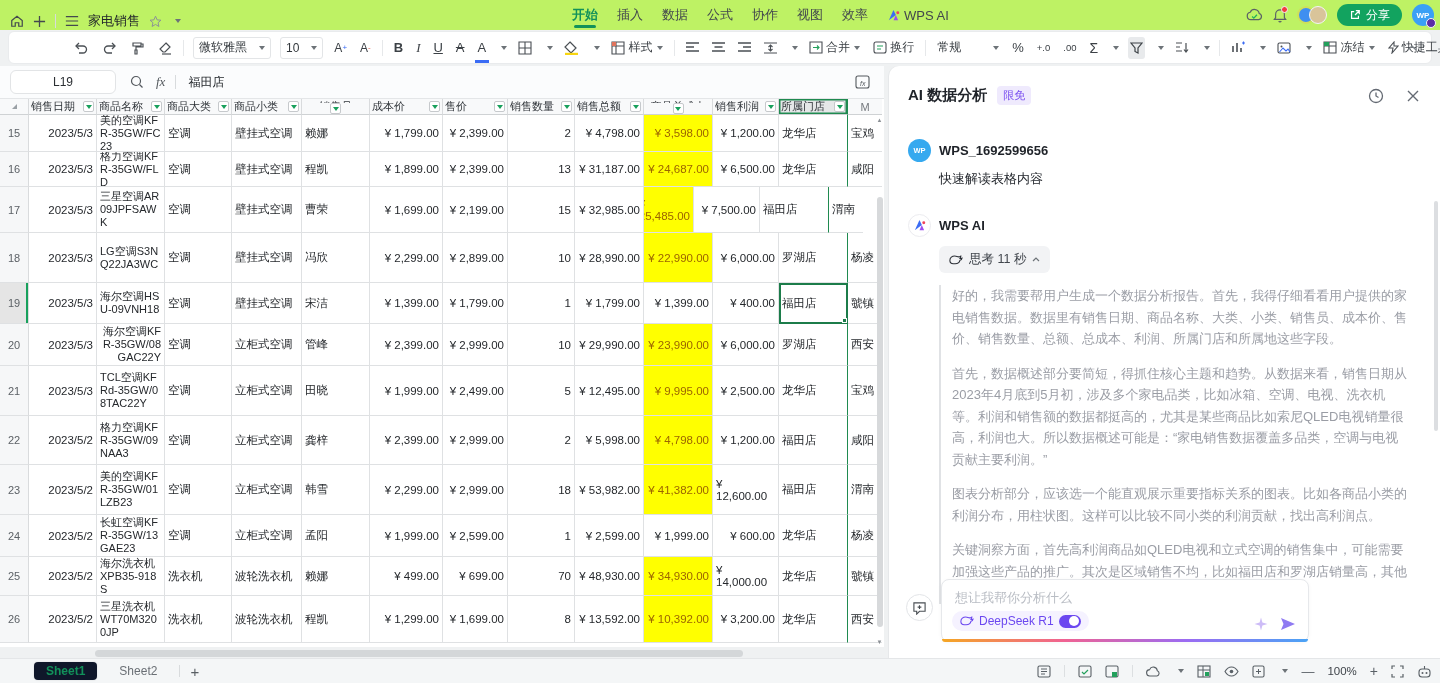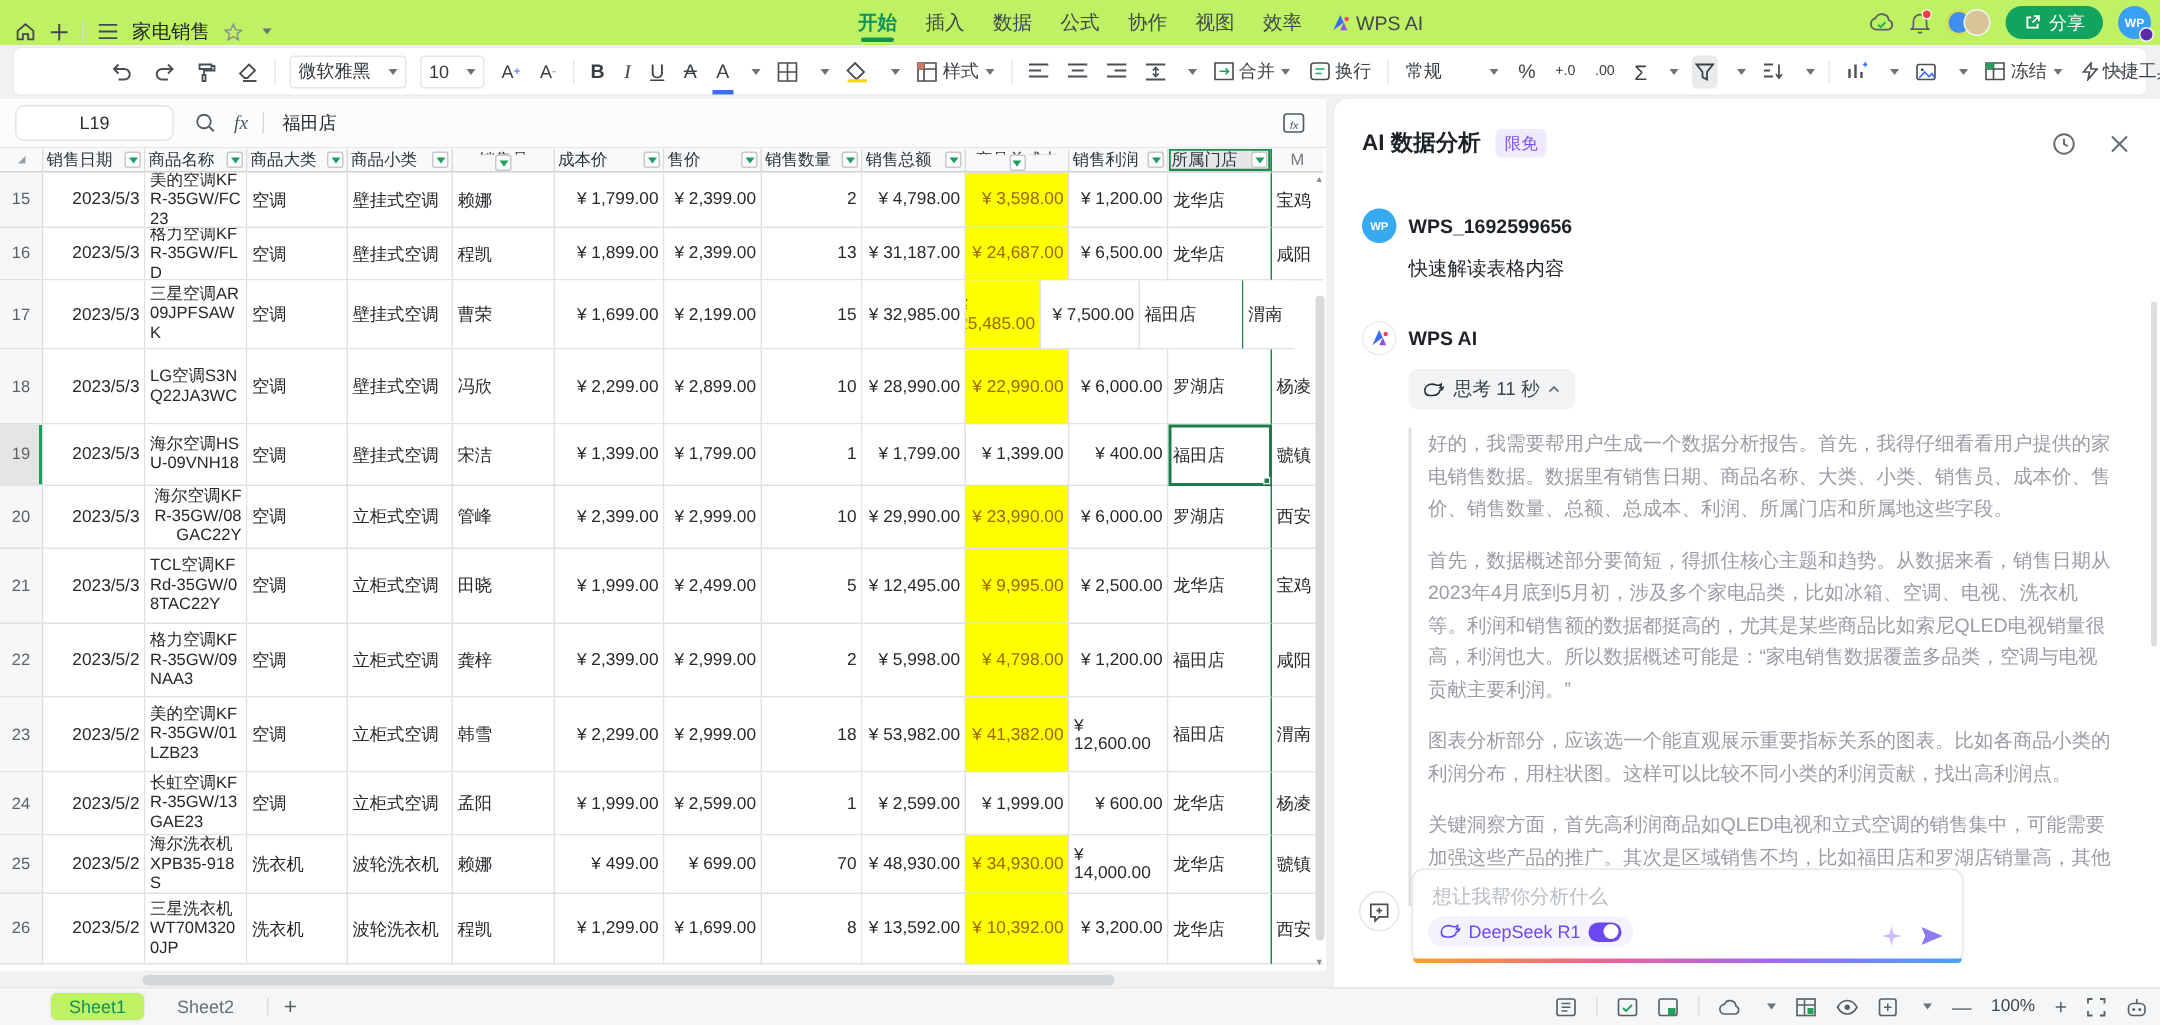--- a/index.html
+++ b/index.html
@@ -79,21 +79,21 @@
   .vsb{position:absolute;left:875px;top:115px;width:9px;height:532px;display:flex;flex-direction:column;align-items:center;}
   .vsb .arr{font-size:6px;color:#8b9095;line-height:10px;}
   .vsb .thumb{width:6px;border-radius:3px;background:#d7d9db;margin-top:72px;height:430px;}
   .hsb{position:absolute;left:0;top:649px;width:884px;height:9px;}
   .hsb .thumb{position:absolute;left:95px;width:648px;top:1px;height:7px;border-radius:4px;background:#d4d7d9;}
 
   
   .bottombar{position:absolute;left:0;top:658px;width:1440px;height:25px;background:#f4f6f7;border-top:1px solid #e4e6e8;display:flex;align-items:center;}
   .sheettabs{display:flex;align-items:center;gap:10px;padding-left:34px;}
   .stab{font-size:12px;color:#6a6f75;padding:2px 12px;}
-  .stab.active{background:#bef264;border-radius:4px;color:#12915a;font-weight:normal;box-shadow:0 0 2px rgba(0,0,0,.12);}
+  .stab.active{background:#0f172a;border-radius:4px;color:#12915a;font-weight:bold;box-shadow:0 0 2px rgba(0,0,0,.12);}
   .ssep{width:1px;height:12px;background:#d8dbdd;}
   .plus-sheet{font-size:15px;color:#595f64;}
   .statusbar{position:absolute;right:8px;top:659px;height:24px;display:flex;align-items:center;gap:13px;color:#596066;}
   .zoomtxt{font-size:11.5px;color:#3f444a;}
   .sb-sep{width:1px;height:12px;background:#dcdfe1;}
   .sb-minus{font-size:13px;color:#596066;}
 
   
   .panel{position:absolute;left:889px;top:66px;width:551px;height:592px;background:#fff;border-top-left-radius:10px;box-shadow:-1px 0 0 #e6e8ea;overflow:hidden;}
   .p-head{display:flex;align-items:center;padding:20px 20px 8px 19px;}

